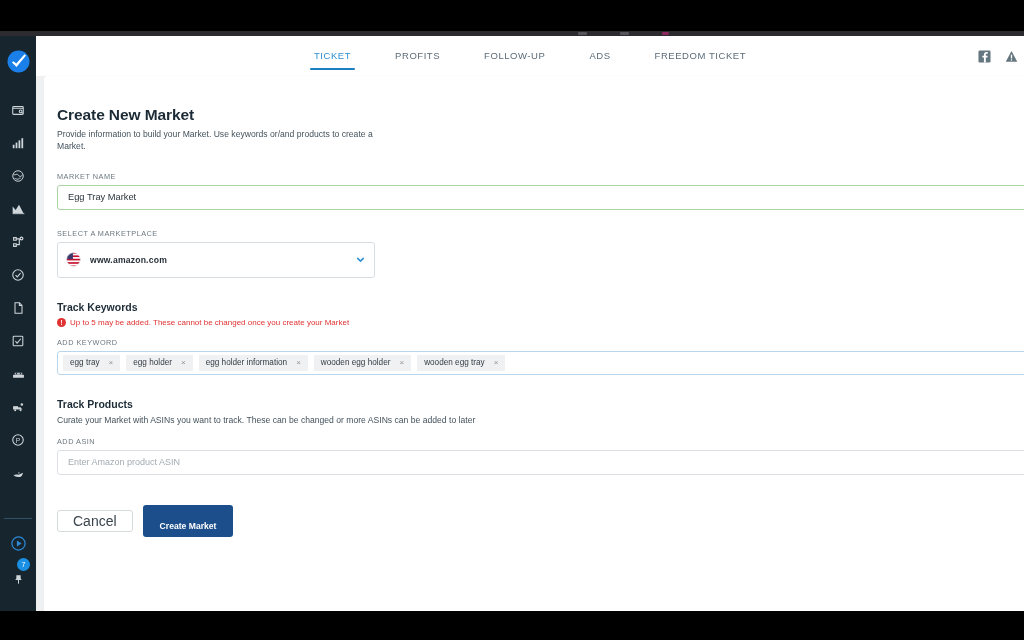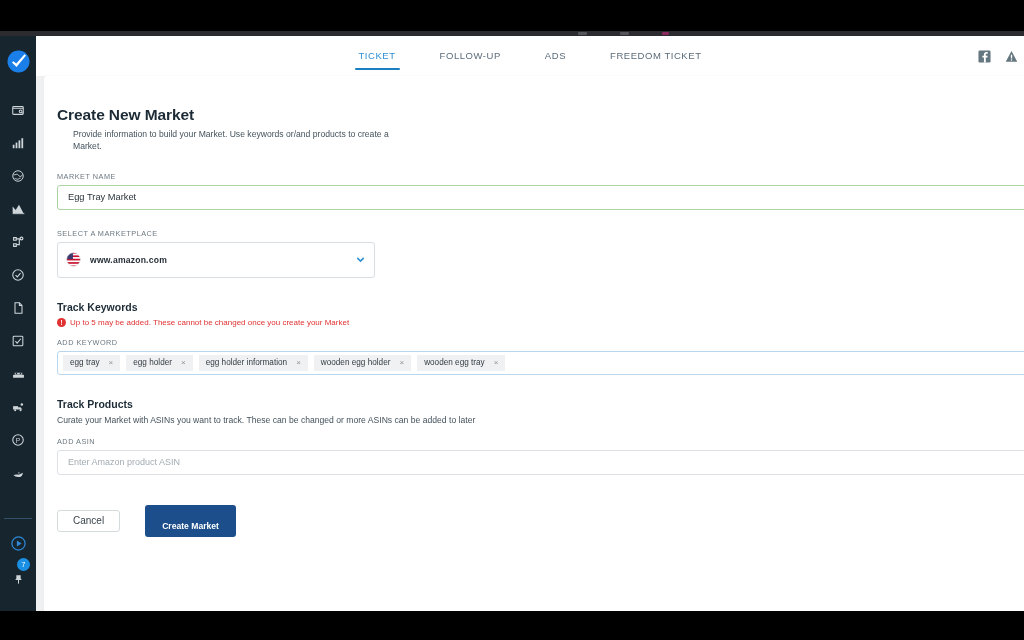--- a/index.html
+++ b/index.html
@@ -91,21 +91,20 @@
     box-shadow: 0 0 2px rgba(0,0,0,0.06);
   }
   .card-inner { padding: 30px 0 0 13px; }
 
   h1.title {
     font-size: 15.5px; font-weight: bold; color: #1c2b36; letter-spacing: -0.1px;
   }
   .subtitle {
     margin-top: 4px; font-size: 8.6px; color: #44525c; line-height: 1.45;
     max-width: 320px;
-    margin-left: 16px;
   }
 
   .field-label {
     font-size: 7.3px; letter-spacing: 0.5px; color: #6b7880;
     text-transform: uppercase; margin-bottom: 4px;
   }
   .grp { margin-top: 19px; }
 
   .text-input {
     width: 985px; height: 25px;
@@ -164,28 +163,28 @@
     font-size: 9px; color: #2a343c; padding: 0 10px;
     background: #fff; outline: none;
     font-family: "Liberation Sans", sans-serif;
   }
   .asin-input::placeholder { color: #a3acb3; }
 
   .actions { margin-top: 30px; display: flex; align-items: center; gap: 10px; }
   .btn-cancel {
     height: 22px; padding: 0 15px;
     border: 1px solid #d5dadd; border-radius: 3px;
-    background: #fff; color: #39444d; font-size: 10px;
+    background: #fff; color: #39444d; font-size: 14px;
     cursor: pointer; font-family: "Liberation Sans", sans-serif;
   }
   .btn-primary {
     height: 22px; padding: 16px 17px;
     border: none; border-radius: 3px;
     background: #1b4e8a; color: #fff; font-size: 8.6px; font-weight: bold;
-    cursor: pointer; font-family: "Liberation Sans", sans-serif; margin-left: 15px;
+    cursor: pointer; font-family: "Liberation Sans", sans-serif;
   }
 </style>
 </head>
 <body>
 
 <div id="app">
 
   <div class="top-black"></div>
   <div class="chrome-strip">
     <div class="chrome-left-tab"></div>
@@ -306,20 +305,21 @@
             <path d="M8 9.5V13.5" stroke="#cfd6da" stroke-width="1.1"></path>
           </svg>
         </div>
       </div>
       <div class="badge">7</div>
     </div>
 
     <div class="header">
       <div class="nav">
         <div class="nav-tab active">TICKET</div>
+        <div class="nav-tab">PROFITS</div>
         <div class="nav-tab">FOLLOW-UP</div>
         <div class="nav-tab">ADS</div>
         <div class="nav-tab">FREEDOM TICKET</div>
       </div>
       <div class="header-right">
         <span class="hdr-icon">
           <svg width="13" height="13" viewBox="0 0 14 14">
             <rect x="0.5" y="0.5" width="13" height="13" rx="1.5" fill="#64767f"></rect>
             <path d="M8.4 13.5V8.2h1.7l.26-2H8.4V4.9c0-.58.16-.97 1-.97h1.05V2.14c-.18-.02-.8-.08-1.53-.08-1.5 0-2.54.92-2.54 2.62v1.5H4.7v2h1.68v5.32z" fill="#fff"></path>
           </svg>

